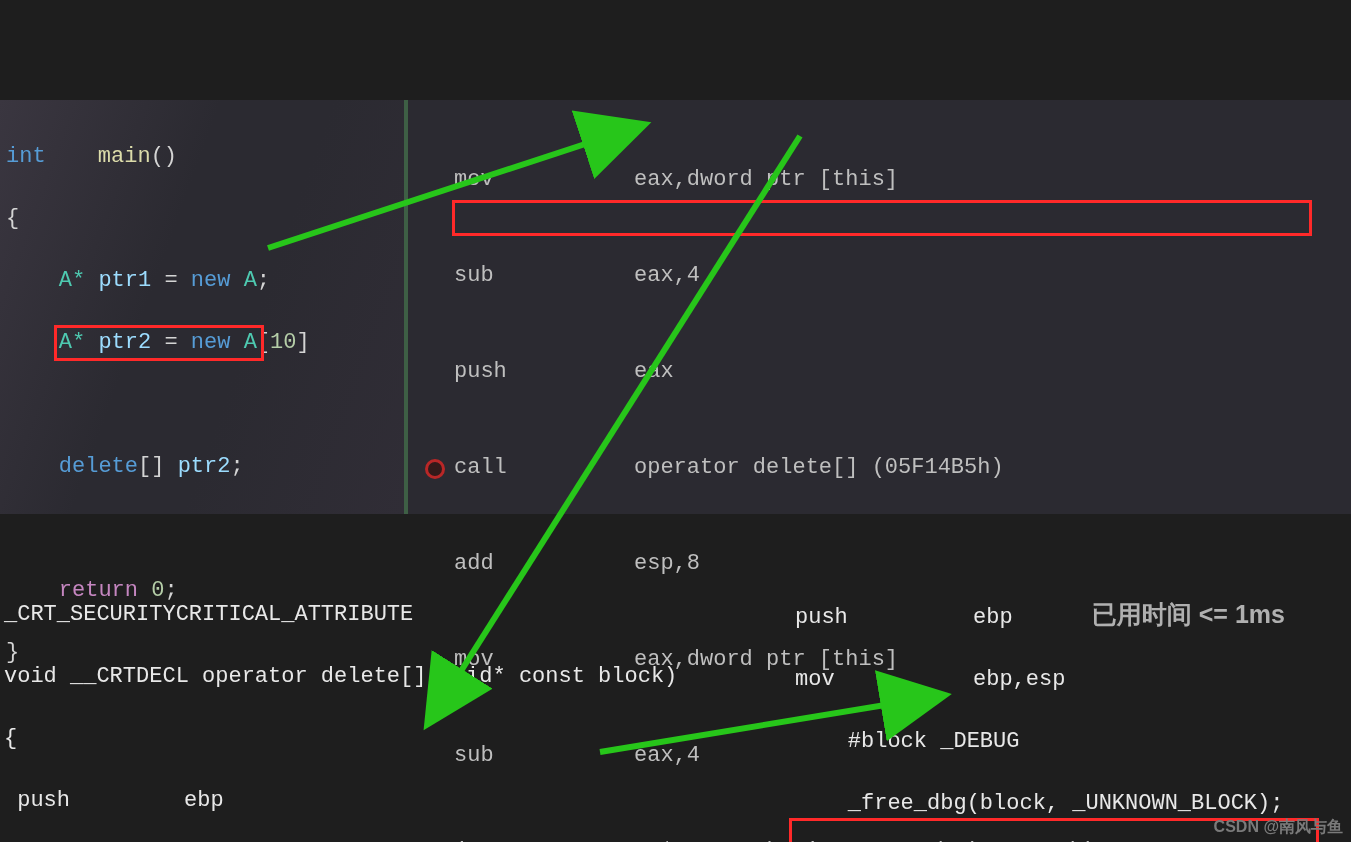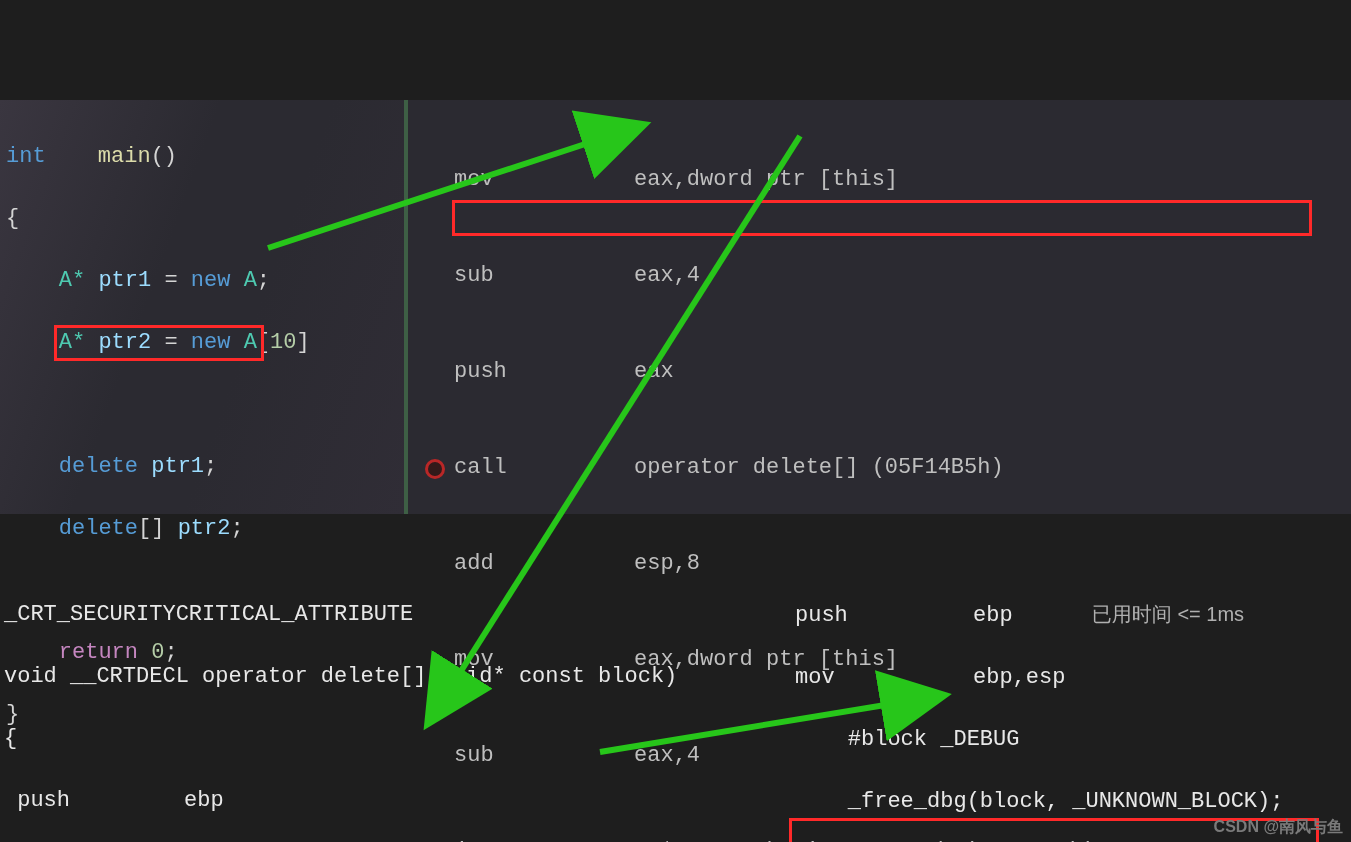--- a/index.html
+++ b/index.html
@@ -70,22 +70,22 @@
     width:795px;
     padding:4px 0 0 4px;
     line-height:31px;
     color:#e8e8e8;
     position:relative;
   }
   .bottom-left .op   { display:inline-block; width:180px; }
   .perf-tag {
     color:#b0b0b0;
     font-family:"Segoe UI",sans-serif;
-    font-size:20px;
-    font-weight:400;
+    font-size:25px;
+    font-weight:700;
   }
 
   .bottom-right {
     flex:1;
     padding:4px 0 0 0;
     line-height:31px;
     color:#e8e8e8;
     position:relative;
   }
   .bottom-right .op   { display:inline-block; width:178px; }
@@ -118,21 +118,20 @@
 
 
 <div class="top-row">
 
   <div class="editor">
 <div><span class="kw-blue">int</span> <span class="kw-yel">main</span><span class="kw-wht">()</span></div>
 <div><span class="kw-wht">{</span></div>
 <div><span class="kw-type">    A* </span><span class="kw-grey">ptr1</span><span class="kw-wht"> = </span><span class="kw-blue">new</span><span class="kw-type"> A</span><span class="kw-wht">;</span></div>
 <div><span class="kw-type">    A* </span><span class="kw-grey">ptr2</span><span class="kw-wht"> = </span><span class="kw-blue">new</span><span class="kw-type"> A</span><span class="kw-wht">[</span><span class="kw-lite">10</span><span class="kw-wht">]</span></div>
 <div>&nbsp;</div>
-<div><span class="kw-blue">    delete</span><span> </span><span class="kw-grey">ptr1</span><span class="kw-wht">;</span></div>
 <div><span class="kw-blue">    delete</span><span class="kw-wht">[] </span><span class="kw-grey">ptr2</span><span class="kw-wht">;</span></div>
 <div>&nbsp;</div>
 <div><span class="kw-purp">    return </span><span class="kw-lite">0</span><span class="kw-wht">;</span></div>
 <div><span class="kw-wht">}</span></div>
     <div class="highlight-box"></div>
   </div>
 
   <div class="disasm">
     <div class="line"><span class="bp"></span><span class="op">mov</span><span class="arg">eax,dword ptr [this]</span></div>
     <div class="line"><span class="bp"></span><span class="op">sub</span><span class="arg">eax,4</span></div>

